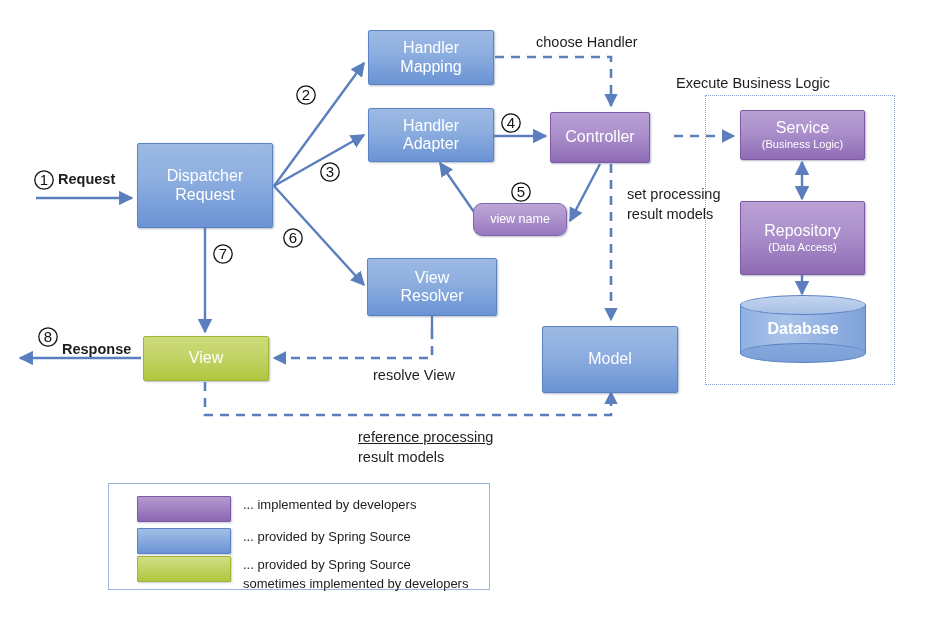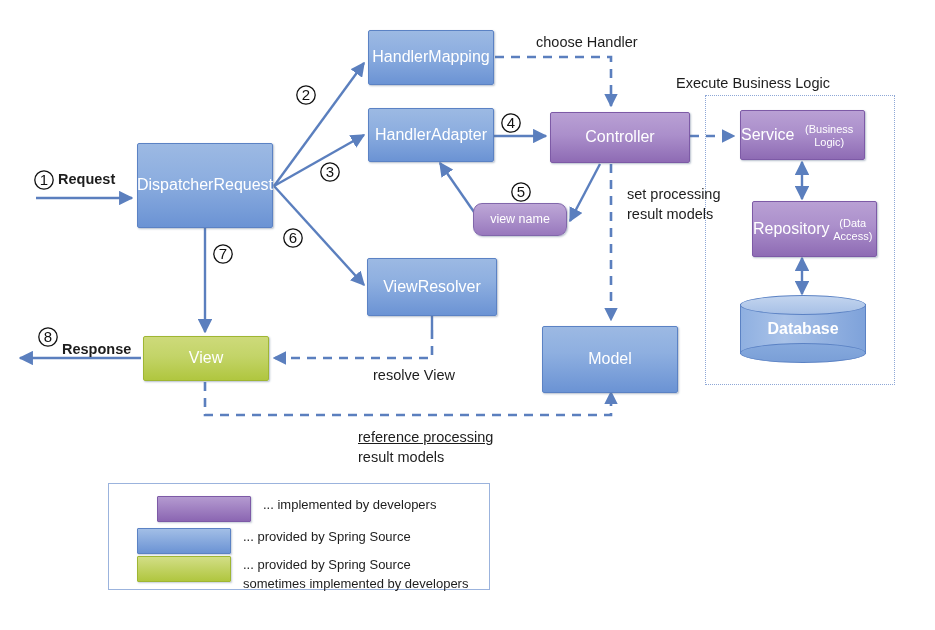--- a/index.html
+++ b/index.html
@@ -7,21 +7,21 @@
   body{
     width:935px;height:630px;position:relative;overflow:hidden;
     font-family:"Liberation Sans","DejaVu Sans",sans-serif;
   }
   #canvas{position:absolute;left:0;top:0;width:935px;height:630px;}
   svg.layer{position:absolute;left:0;top:0;width:935px;height:630px;pointer-events:none;}
 
   
   .node{
     position:absolute;box-sizing:border-box;
-    display:flex;flex-direction:row;align-items:center;justify-content:center;
+    display:flex;flex-direction:column;align-items:center;justify-content:center;
     color:#ffffff;text-align:center;line-height:1.15;
     border-radius:2px;
   }
   .node .ttl{display:block;}
   .node .sub{display:block;font-size:11px;margin-top:1px;}
 
   .blue{
     background:linear-gradient(180deg,#9cb9e3 0%,#8eafe0 40%,#6b93d4 100%);
     border:1px solid #5b82c4;
     box-shadow:1px 1px 2px rgba(90,110,140,.45);
@@ -188,34 +188,34 @@
   </div>
 
   <div class="node green" style="left:143px;top:336px;width:126px;height:45px;">
     <span class="ttl">View</span>
   </div>
 
   <div class="node blue" style="left:542px;top:326px;width:136px;height:67px;">
     <span class="ttl">Model</span>
   </div>
 
-  <div class="node purple" style="left:550px;top:112px;width:140px;height:51px;">
+  <div class="node purple" style="left:550px;top:112px;width:100px;height:51px;">
     <span class="ttl">Controller</span>
   </div>
 
   <div class="node pill" style="left:473px;top:203px;width:94px;height:33px;">
     <span class="ttl">view name</span>
   </div>
 
   <div class="node purple" style="left:740px;top:110px;width:125px;height:50px;">
     <span class="ttl">Service</span>
     <span class="sub">(Business Logic)</span>
   </div>
 
-  <div class="node purple" style="left:740px;top:201px;width:125px;height:56px;margin-left:12px;">
+  <div class="node purple" style="left:740px;top:201px;width:125px;height:74px;">
     <span class="ttl">Repository</span>
     <span class="sub">(Data Access)</span>
   </div>
 
   <div class="cyl" style="left:740px;top:295px;width:126px;height:68px;">
     <div class="body"></div>
     <div class="bot"></div>
     <div class="top"></div>
     <div class="lbl">Database</div>
   </div>
@@ -251,21 +251,21 @@
   <div class="lab" style="left:627px;top:185px;">set processing</div>
   <div class="lab" style="left:627px;top:205px;">result models</div>
 
   <div class="lab" style="left:373px;top:366px;">resolve View</div>
 
   <div class="lab" style="left:358px;top:428px;text-decoration:underline;">reference processing</div>
   <div class="lab" style="left:358px;top:448px;">result models</div>
 
   <div class="legend" style="left:108px;top:483px;width:382px;height:107px;">
 
-    <div class="legend-row" style="left:28px;top:12px;margin-left:20px;">
+    <div class="legend-row" style="left:28px;top:12px;">
       <div class="swatch sw-purple"></div>
       <div class="legend-text">... implemented by developers</div>
     </div>
 
     <div class="legend-row" style="left:28px;top:44px;">
       <div class="swatch sw-blue"></div>
       <div class="legend-text">... provided by Spring Source</div>
     </div>
 
     <div class="legend-row" style="left:28px;top:72px;">

